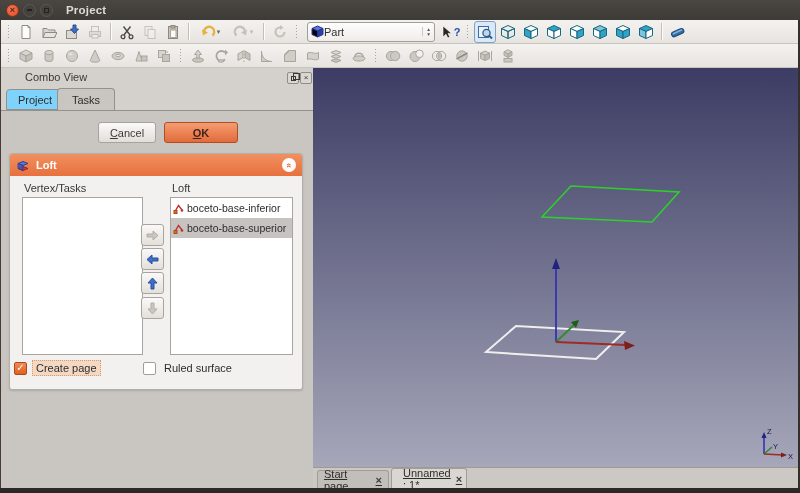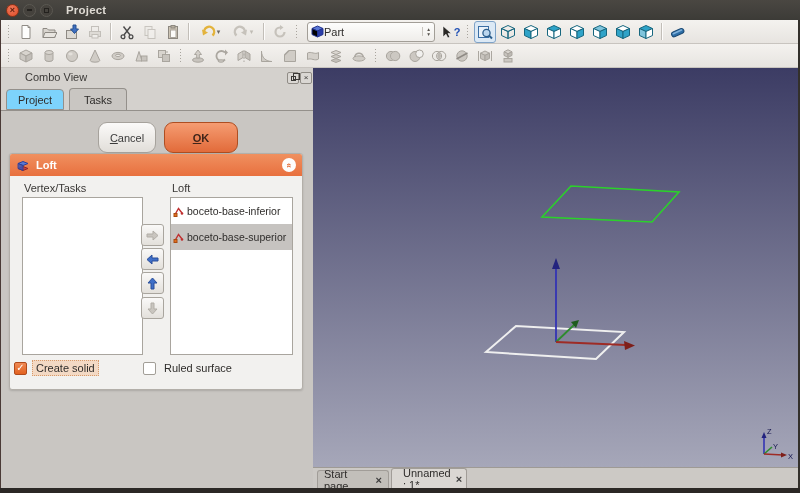--- a/index.html
+++ b/index.html
@@ -34,54 +34,54 @@
   .q{color:#1F4FB4;font-weight:bold;font-size:11px;margin-left:1px;}
 
   
   #panel{left:1px;top:68px;width:312px;height:420px;background:var(--panel-bg);}
   #panel-title{left:24px;top:3px;font-size:11px;color:#3A3836;}
   .panelbtn{width:12px;height:12px;border:1px solid #908C86;background:#DAD7D3;border-radius:2px;display:flex;align-items:center;justify-content:center;font-size:8px;color:#3A3836;line-height:1;}
   .fl-sq{width:5px;height:5px;border:1px solid #3A3836;position:relative;}
   .fl-sq::after{content:"";position:absolute;left:1.5px;top:-3.5px;width:5px;height:5px;border:1px solid #3A3836;}
   .tab{height:22px;border:1px solid #94908B;border-radius:4px 4px 0 0;font-size:11px;color:#2F2D2B;display:flex;align-items:center;justify-content:center;}
   #tab-project{left:5px;top:20px;width:58px;background:#7dd3fc;border-bottom:1px solid #94908B;height:21px;top:21px;}
-  #tab-tasks{left:68px;top:20px;width:58px;background:var(--content-bg);border-bottom:none;z-index:2;}
+  #tab-tasks{left:56px;top:20px;width:58px;background:var(--content-bg);border-bottom:none;z-index:2;}
   #panel-content{left:0;top:42px;width:312px;height:378px;background:var(--content-bg);border-top:1px solid #94908B;}
 
-  .dlg-btn{height:31px;border-radius:9px;font-size:11px;display:flex;align-items:center;justify-content:center;}
+  .dlg-btn{height:21px;border-radius:3px;font-size:11px;display:flex;align-items:center;justify-content:center;}
   .dlg-btn .lbl{display:block;}
   .dlg-btn .lbl::first-letter{text-decoration:underline;}
   #btn-cancel{left:97px;top:11px;width:58px;background:linear-gradient(#FBFAF9,#E1DED9);border:1px solid #A6A29C;color:#3B3B3B;}
   #btn-ok{left:163px;top:11px;width:74px;background:linear-gradient(#F59C72,#E26B3A);border:1px solid #AE4E22;color:#40251A;font-weight:bold;}
 
   
   #taskbox{left:8px;top:42px;width:294px;height:237px;background:var(--taskbox-bg);border:1px solid #B3AFA9;border-radius:3px;box-shadow:0 1px 2px rgba(0,0,0,.15);}
   #task-header{left:0;top:0;width:292px;height:22px;background:linear-gradient(var(--accent-orange-l),var(--accent-orange));border-radius:2px 2px 0 0;display:flex;align-items:center;padding:0 6px;}
   #task-title{color:#FFFFFF;font-size:11px;font-weight:bold;margin-left:6px;flex:1;}
   #collapse-btn{width:14px;height:14px;border-radius:50%;background:#FDFDFD;display:flex;align-items:center;justify-content:center;}
   #collapse-btn span{color:#E0662F;font-size:9px;font-weight:bold;transform:rotate(90deg);line-height:1;}
   .fieldlabel{font-size:11px;color:#3A3836;}
   .listbox{background:#FFFFFF;border:1px solid #A9A59E;}
   #list-left{left:12px;top:43px;width:121px;height:158px;}
   #list-right{left:160px;top:43px;width:123px;height:158px;overflow:hidden;}
-  .list-item{height:26px;display:flex;align-items:center;padding:0 2px;gap:3px;}
+  .list-item{height:20px;display:flex;align-items:center;padding:0 2px;gap:3px;}
   .list-item .li-label{font-size:10.5px;color:#2F2D2B;white-space:nowrap;}
   .list-item.selected{background:#C6C3C0;}
   .movebtn{left:131px;width:23px;height:22px;background:linear-gradient(#FAF9F8,#E3E0DB);border:1px solid #A9A59E;border-radius:3px;display:flex;align-items:center;justify-content:center;}
   .cbrow{top:206px;height:16px;display:flex;align-items:center;}
   .cb{width:13px;height:13px;border:1px solid #A29E97;background:#FFFFFF;border-radius:2px;display:flex;align-items:center;justify-content:center;font-size:10px;color:#FFFFFF;line-height:1;}
   .cb.checked{background:linear-gradient(#EF8A55,#E2611F);border-color:#B04A1B;}
   .cblabel{font-size:11px;color:#2F2D2B;margin-left:5px;padding:1px 3px;}
   .cblabel.hl{background:#F3D9C4;border:1px dotted #D89A6A;}
 
   
   #viewport{left:313px;top:68px;width:485px;height:399px;}
   
   #tabbar{left:313px;top:467px;width:485px;height:21px;background:#CCC9C5;border-top:1px solid #9E9A95;}
-  .doctab{position:absolute;border:1px solid #A19D98;border-bottom:none;border-radius:3px 3px 0 0;display:flex;align-items:center;font-size:11px;color:#2F2D2B;padding:0 6px;gap:5px;}
+  .doctab{position:absolute;border:1px solid #A19D98;border-bottom:none;border-radius:3px 3px 0 0;display:flex;align-items:center;font-size:11px;color:#2F2D2B;padding:0 6px;gap:5px;text-decoration:underline;}
   #tab-start{left:4px;top:2px;height:19px;width:72px;background:#C2BFBA;}
   #tab-doc{left:78px;top:0px;height:21px;width:76px;background:#DAD7D3;}
   .tabclose{font-weight:bold;font-size:11px;color:#3B3B3B;line-height:1;}
   #bottomstrip{left:0;top:488px;width:800px;height:5px;background:#2B2825;}
   #edge-l{left:0;top:20px;width:1px;height:468px;background:#4A3A36;}
   #edge-r{right:0;top:20px;width:2px;height:468px;background:#33302B;}
 </style>
 </head>
 <body>
 
@@ -476,21 +476,21 @@
         <div class="movebtn abs" style="top:143px;">
             <svg width="13" height="15">
               <polygon points="5,2 5,8 2,8 6.5,13 11,8 8,8 8,2" fill="#C9C5BF" stroke="#B2AEA7"></polygon>
             </svg>
           </div>
 
         <div class="cbrow abs" style="left:4px;">
           <span class="cb checked">
               <span>✓</span>
             </span>
-          <span class="cblabel hl">Create solid</span>
+          <span class="cblabel hl">Create page</span>
         </div>
         <div class="cbrow abs" style="left:86px;margin-left:47px;">
           <span class="cb">
               <span></span>
             </span>
           <span class="cblabel">Ruled surface</span>
         </div>
       </div>
     </div>
   </div>

